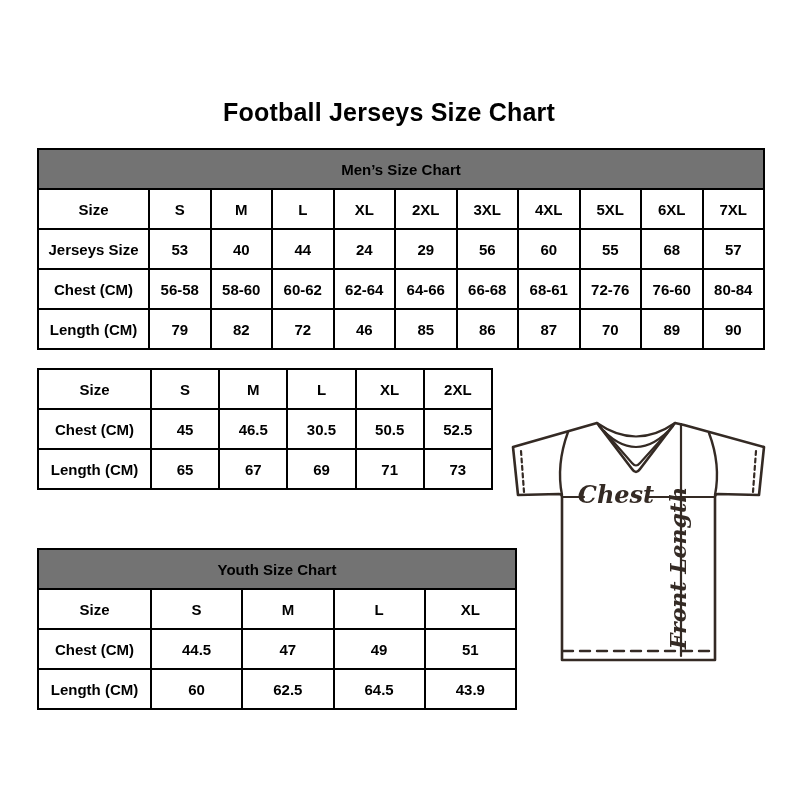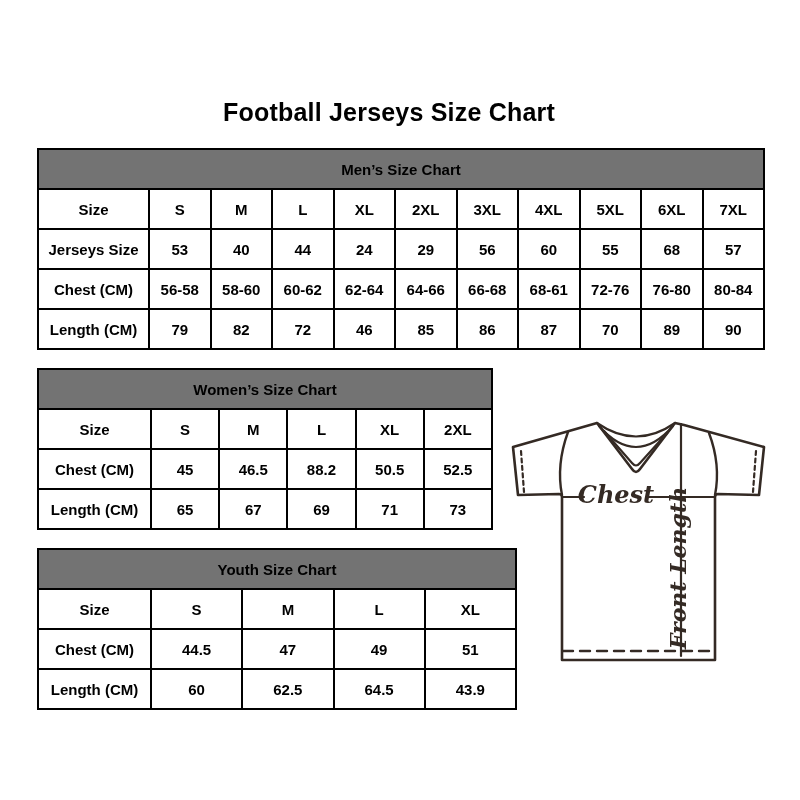--- a/index.html
+++ b/index.html
@@ -106,21 +106,21 @@
     <tr>
       <td>Chest (CM)</td>
       <td>56-58</td>
       <td>58-60</td>
       <td>60-62</td>
       <td>62-64</td>
       <td>64-66</td>
       <td>66-68</td>
       <td>68-61</td>
       <td>72-76</td>
-      <td>76-80</td>
+      <td>76-60</td>
       <td>80-84</td>
     </tr>
     <tr>
       <td>Length (CM)</td>
       <td>79</td>
       <td>82</td>
       <td>72</td>
       <td>46</td>
       <td>85</td>
       <td>86</td>
@@ -136,35 +136,32 @@
   <colgroup>
     <col style="width:113px">
       <col>
       <col>
       <col>
       <col>
       <col>
   </colgroup>
   <tbody>
     <tr>
-      <td colspan="6" class="tbl-title">Women’s Size Chart</td>
-    </tr>
-    <tr>
       <td>Size</td>
       <td>S</td>
       <td>M</td>
       <td>L</td>
       <td>XL</td>
       <td>2XL</td>
     </tr>
     <tr>
       <td>Chest (CM)</td>
       <td>45</td>
       <td>46.5</td>
-      <td>88.2</td>
+      <td>30.5</td>
       <td>50.5</td>
       <td>52.5</td>
     </tr>
     <tr>
       <td>Length (CM)</td>
       <td>65</td>
       <td>67</td>
       <td>69</td>
       <td>71</td>
       <td>73</td>

